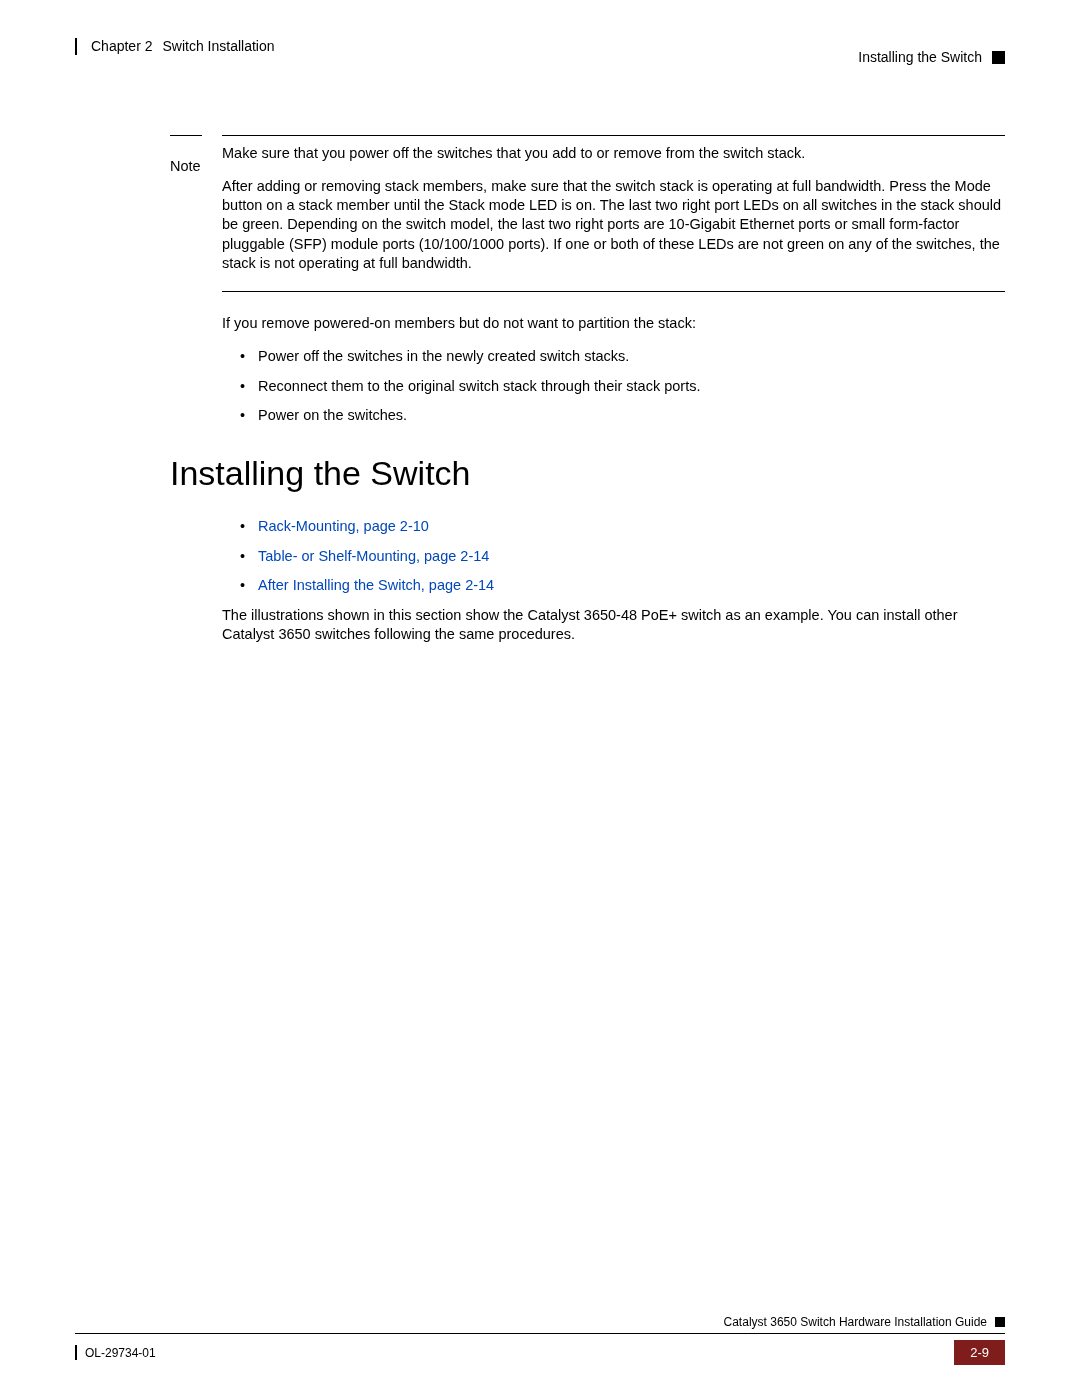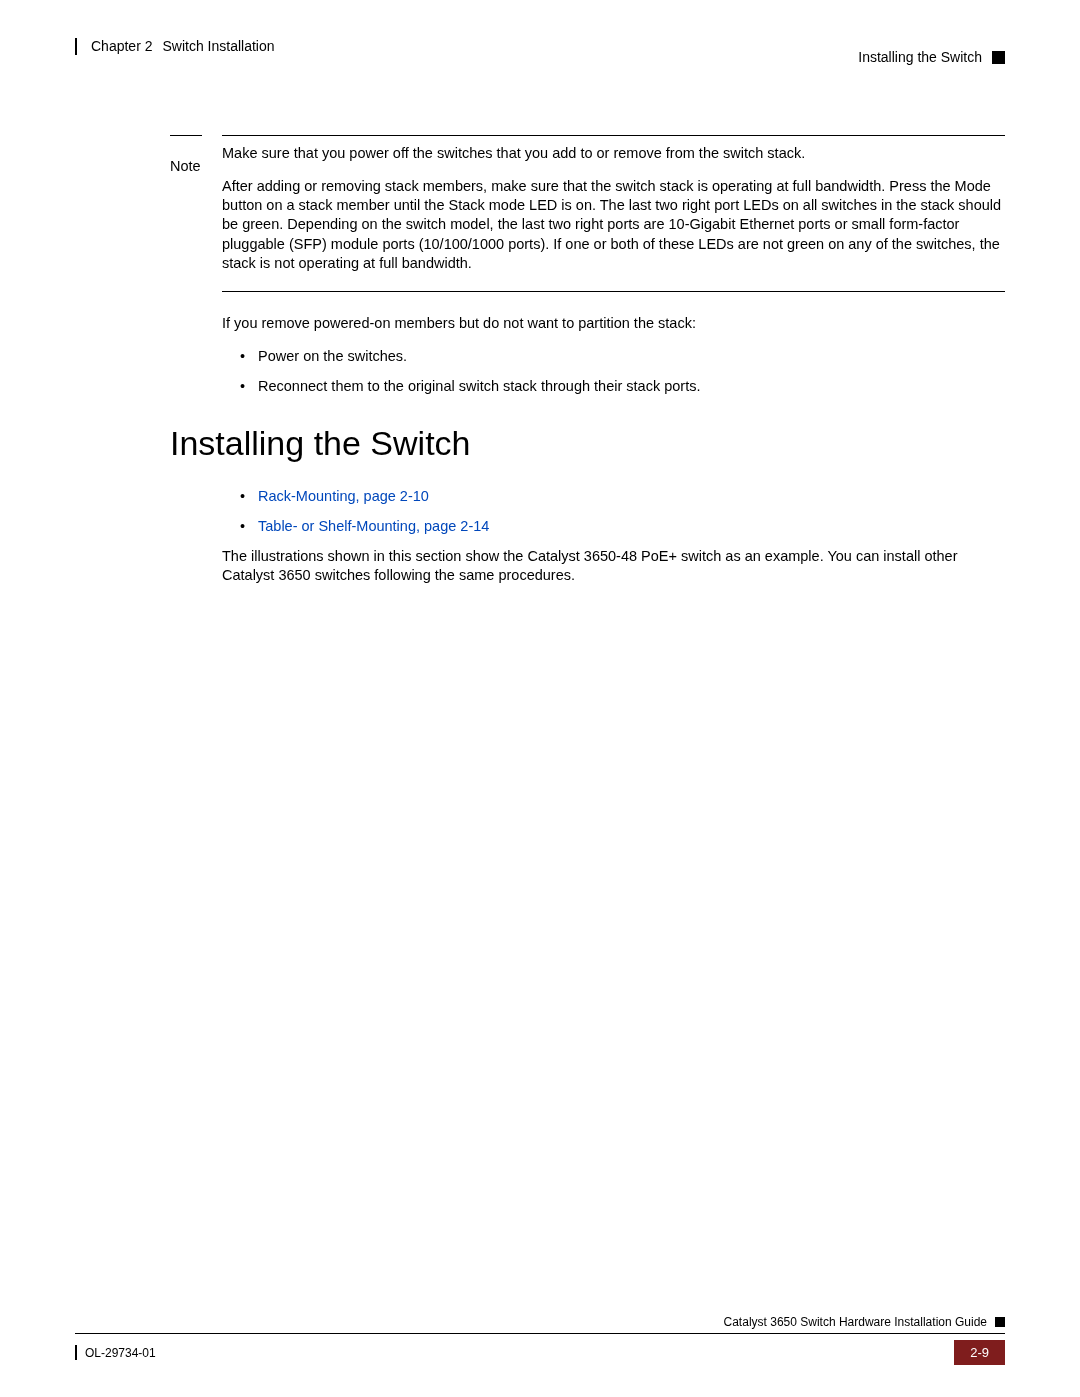--- a/index.html
+++ b/index.html
@@ -193,29 +193,31 @@
       </div>
       <div class="note-body">
         <p>Make sure that you power off the switches that you add to or remove from the switch stack.</p>
         <p>After adding or removing stack members, make sure that the switch stack is operating at full bandwidth. Press the Mode button on a stack member until the Stack mode LED is on. The last two right port LEDs on all switches in the stack should be green. Depending on the switch model, the last two right ports are 10-Gigabit Ethernet ports or small form-factor pluggable (SFP) module ports (10/100/1000 ports). If one or both of these LEDs are not green on any of the switches, the stack is not operating at full bandwidth.</p>
       </div>
     </div>
     <div class="note-bottom-rule"></div>
 
     <p class="paragraph">If you remove powered-on members but do not want to partition the stack:</p>
     <ul class="bullet-list">
+      <li>Power off the switches in the newly created switch stacks.</li>
+      <li>Reconnect them to the original switch stack through their stack ports.</li>
       <li>Power on the switches.</li>
-      <li>Reconnect them to the original switch stack through their stack ports.</li>
     </ul>
 
     <h1 class="section-title">Installing the Switch</h1>
 
     <ul class="bullet-list">
       <li><span class="link">Rack-Mounting, page 2-10</span></li>
       <li><span class="link">Table- or Shelf-Mounting, page 2-14</span></li>
+      <li><span class="link">After Installing the Switch, page 2-14</span></li>
     </ul>
 
     <p class="paragraph" style="margin-top:10px;">The illustrations shown in this section show the Catalyst 3650-48 PoE+ switch as an example. You can install other Catalyst 3650 switches following the same procedures.</p>
   </div>
 
   <div class="footer">
     <div class="footer-top">
       <span>Catalyst 3650 Switch Hardware Installation Guide</span>
       <span class="small-square"></span>
     </div>

